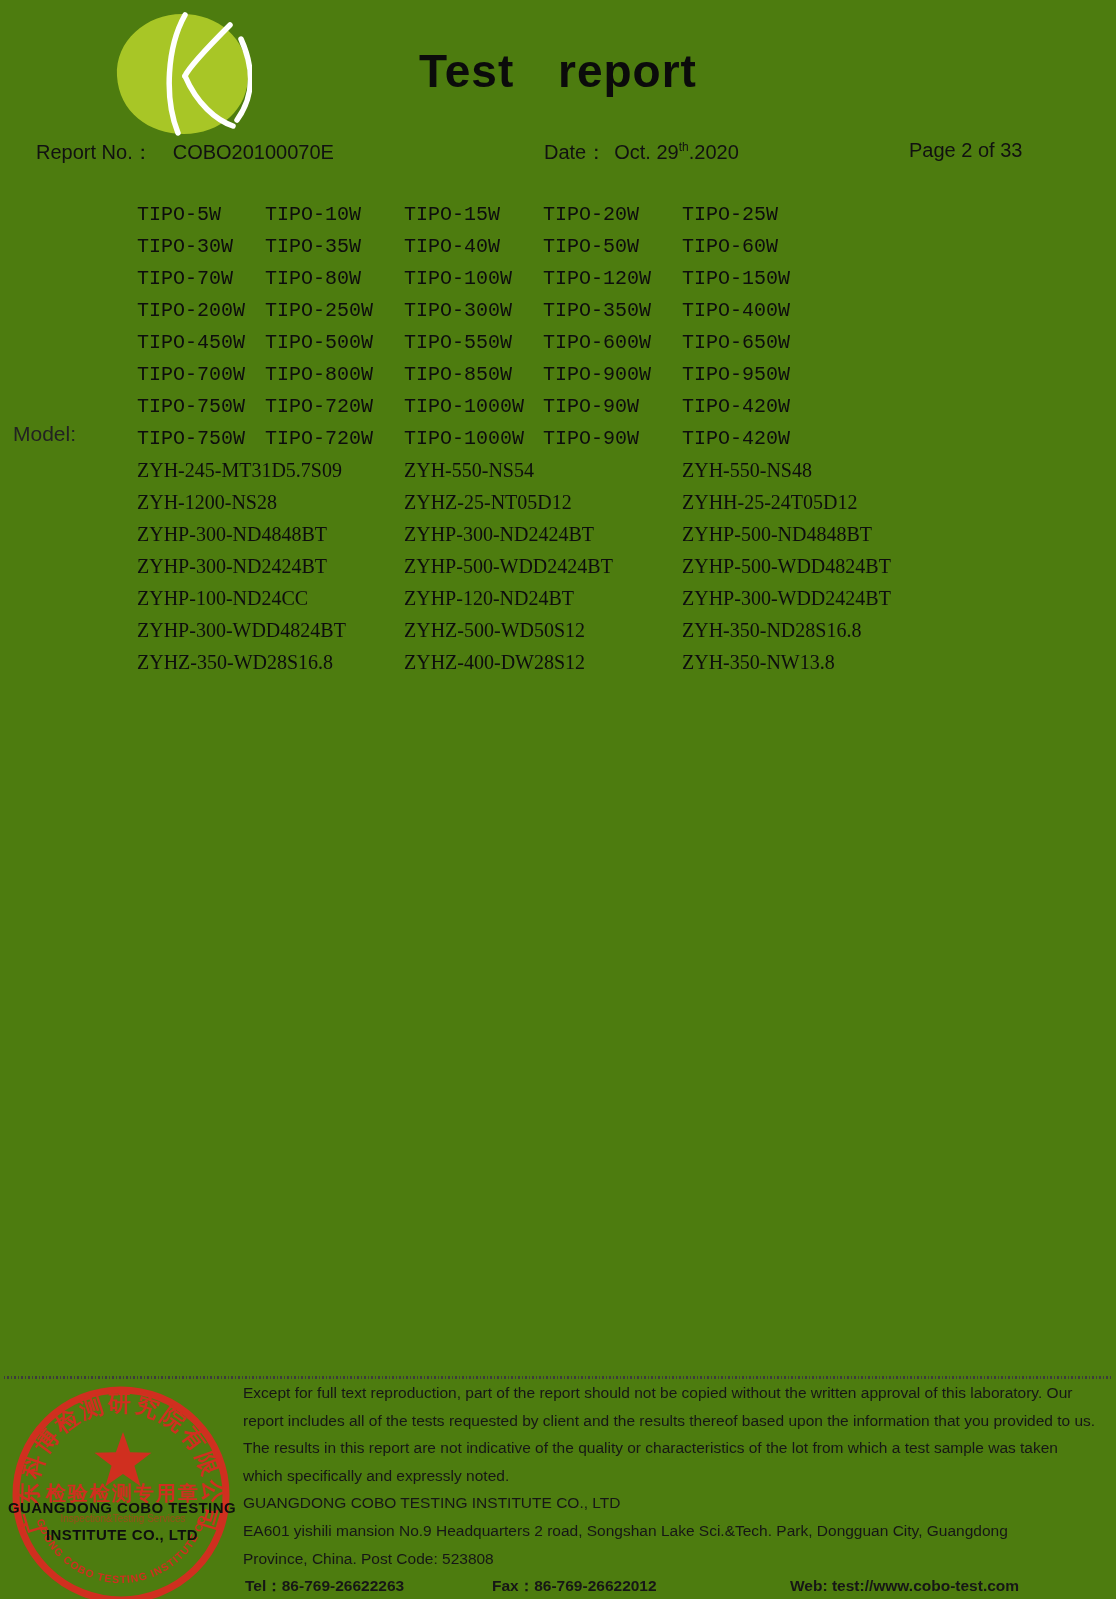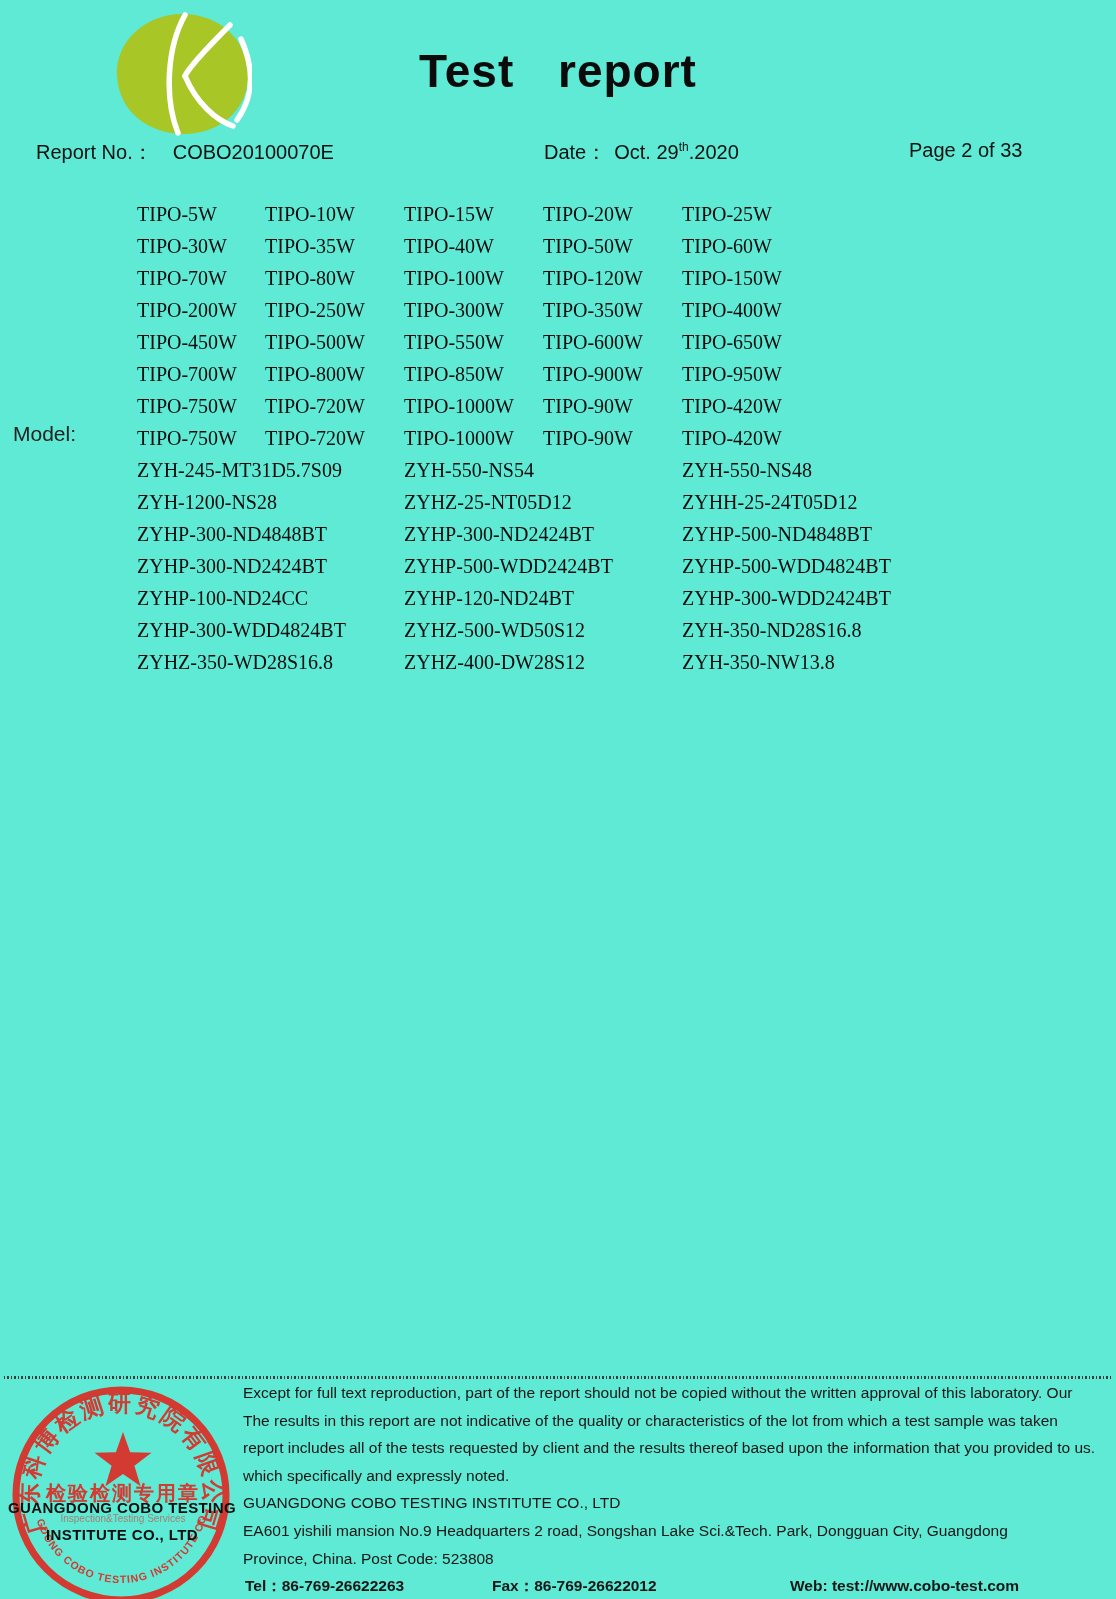--- a/index.html
+++ b/index.html
@@ -1,39 +1,39 @@
 <!DOCTYPE html>
 <html><head>
 <meta charset="utf-8">
 <style>
   html,body{margin:0;padding:0;background:#e8e8e8;}
   .page{
     position:relative;width:1116px;height:1599px;margin:0 auto;
-    background:#5eead4;overflow:hidden;
+    background:#4d7c0f;overflow:hidden;
     font-family:"Liberation Sans",sans-serif;color:#111;
   }
   
   .logo{position:absolute;left:112px;top:12px;width:140px;height:124px;}
   .title{
     position:absolute;left:0;right:0;top:44px;margin:0;text-align:center;
     font-size:46px;font-weight:bold;letter-spacing:1px;word-spacing:30px;color:#0b0b0b;
   }
   .hdr-info{position:absolute;left:14px;top:139px;width:100%;height:28px;font-size:20px;}
   .hi-left{position:absolute;left:22px;top:0;white-space:nowrap;}
   .hi-left .val{margin-left:20px;}
   .hi-date{position:absolute;left:530px;top:0;white-space:nowrap;}
   .hi-date .val{margin-left:8px;}
   .hi-date sup{font-size:12px;}
   .hi-page{position:absolute;left:895px;top:0;white-space:nowrap;}
   
   .model-label{position:absolute;left:13px;top:422px;font-size:21px;color:#222;}
   .model-rows{position:absolute;left:137px;top:198px;width:830px;}
   .model-row{display:grid;height:32px;align-items:center;
     font-family:"Liberation Serif",serif;font-size:20px;color:#0d0d0d;}
-  .model-row.cols-5{grid-template-columns:128px 139px 139px 139px 139px;}
+  .model-row.cols-5{grid-template-columns:128px 139px 139px 139px 139px;font-family:Liberation Mono, monospace;}
   .model-row.cols-3{grid-template-columns:267px 278px 1fr;}
   .model-cell{white-space:nowrap;}
   
   .sep{position:absolute;left:4px;top:1376px;width:1108px;height:3px;
     background:repeating-linear-gradient(90deg,#3c3c3c 0 1.5px,transparent 1.5px 3.5px);}
   .footer-text{position:absolute;left:243px;top:1379px;width:868px;
     font-size:15.5px;line-height:27.6px;color:#161616;}
   .f-line{white-space:nowrap;}
   .contacts{position:relative;height:27.6px;font-weight:bold;}
   .contacts .grp{position:absolute;top:0;white-space:nowrap;}
@@ -189,22 +189,22 @@
       </text>
     </g>
   </svg>
 
   <div class="stamp-overlay ov1">GUANGDONG COBO TESTING</div>
   <div class="stamp-overlay ov2">INSTITUTE CO., LTD</div>
 
   <div class="footer-text">
     <div id="disclaimer">
         <div class="f-line">Except for full text reproduction, part of the report should not be copied without the written approval of this laboratory. Our</div>
+        <div class="f-line">report includes all of the tests requested by client and the results thereof based upon the information that you provided to us.</div>
         <div class="f-line">The results in this report are not indicative of the quality or characteristics of the lot from which a test sample was taken</div>
-        <div class="f-line">report includes all of the tests requested by client and the results thereof based upon the information that you provided to us.</div>
         <div class="f-line">which specifically and expressly noted.</div>
       </div>
     <div class="f-line">GUANGDONG COBO TESTING INSTITUTE CO., LTD</div>
     <div class="f-line">EA601 yishili mansion No.9 Headquarters 2 road, Songshan Lake Sci.&amp;Tech. Park, Dongguan City, Guangdong</div>
     <div class="f-line">Province, China. Post Code: 523808</div>
     <div class="f-line contacts">
       <span class="grp g-tel"><span>Tel：</span><span>86-769-26622263</span></span>
       <span class="grp g-fax"><span>Fax：</span><span>86-769-26622012</span></span>
       <span class="grp g-web"><span>Web: </span><span>test://www.cobo-test.com</span></span>
     </div>

